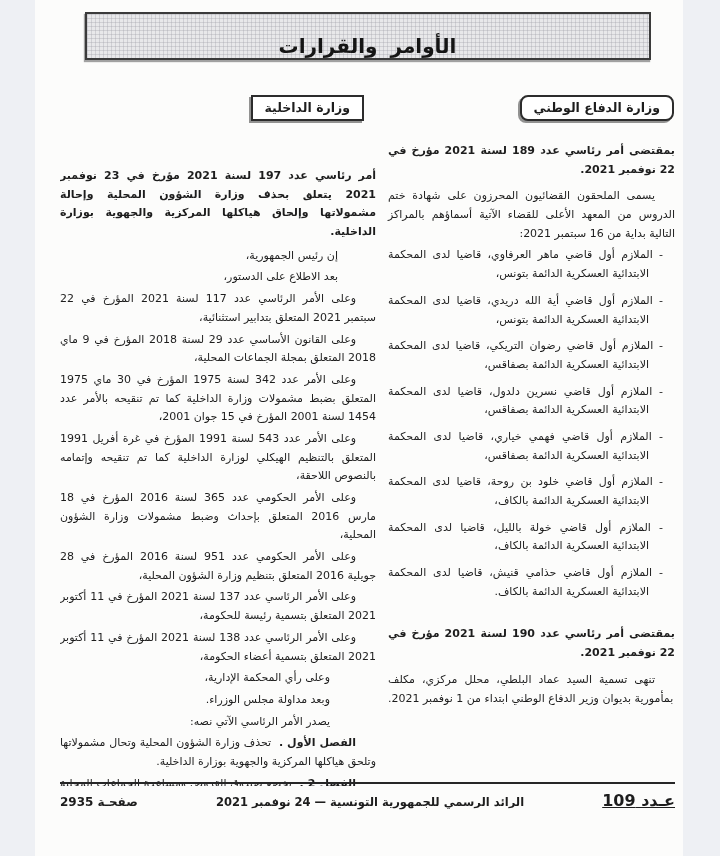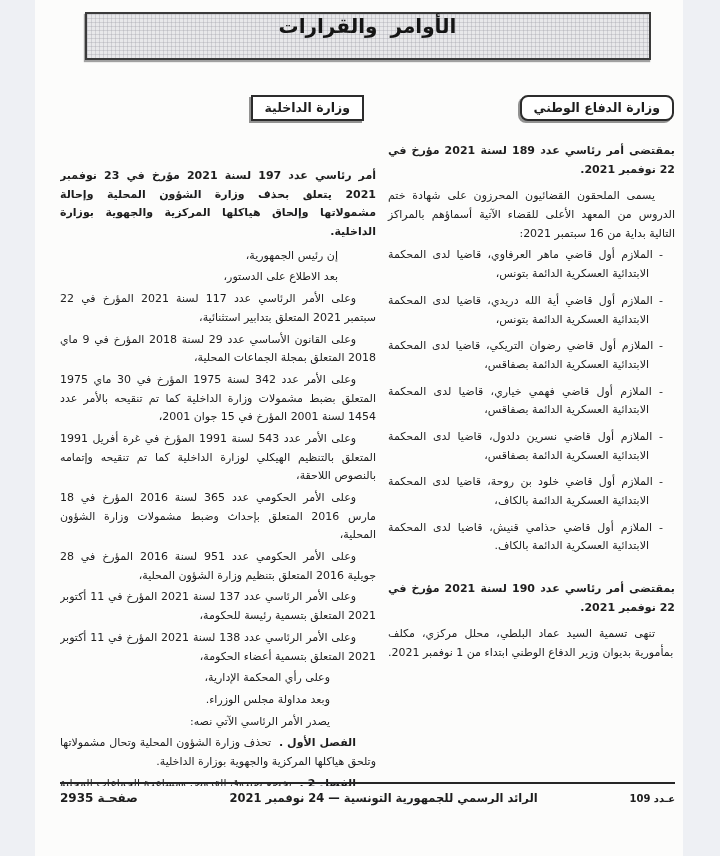--- a/index.html
+++ b/index.html
@@ -16,21 +16,21 @@
   }
   
   .title-box{
     position:absolute;top:12px;left:50%;transform:translateX(-50%);
     width:562px;height:44px;border:2px solid #3b3b3b;
     background-color:#e8e8ea;
     background-image:
       repeating-linear-gradient(to bottom, rgba(150,150,160,.30) 0 1px, transparent 1px 4px),
       repeating-linear-gradient(to right,  rgba(150,150,160,.30) 0 1px, transparent 1px 4px);
     box-shadow:-1px 2px 1px rgba(50,50,50,.45);
-    display:flex;align-items:flex-start;justify-content:center;
+    display:flex;align-items:flex-end;justify-content:center;
   }
   .title-box .t{font-size:20px;font-weight:bold;word-spacing:6px;letter-spacing:.5px;color:#151515;}
   .head{position:relative;height:142px;}
   .ministry-box{
     position:absolute;top:95px;background:#fff;border:2px solid #2c2c2c;
     padding:3px 12px 4px;font-weight:bold;font-size:12.5px;white-space:nowrap;
     box-shadow:-2px 2px 0 rgba(40,40,40,.5);
   }
   .mb-defense{right:1px;border-radius:8px;}
   .mb-interior{right:311px;}
@@ -45,21 +45,21 @@
   .judge{padding-right:26px;text-indent:-14px;margin-bottom:8px;}
   .endleft{text-align-last:left;}
   .doc-title{font-weight:bold;margin-bottom:5px;margin-top:25px;}
   .mid{padding-right:38px;text-align:center;text-align-last:right;}
   .mid2{padding-right:46px;text-align-last:right;}
   .art .art-label{font-weight:bold;margin-left:4px;}
   
   .footer{position:absolute;top:782px;left:25px;right:8px;}
   .footer-rule{border:0;border-top:2px solid #262626;margin:0;}
   .footer-row{display:flex;justify-content:space-between;align-items:baseline;margin-top:7px;font-weight:bold;}
-  .footer-row .issue{font-size:10px;}
+  .footer-row .issue{font-size:16px;text-decoration:underline;}
   .footer-row .journal{font-size:11.5px;}
   .footer-row .pageno{font-size:12px;}
 </style>
 </head>
 <body>
 
 <div class="page">
 
   <div class="head">
     <div class="title-box">
@@ -70,23 +70,24 @@
   </div>
 
   <div class="cols">
 
     <div class="col-defense">
       <p class="h-decree">بمقتضى أمر رئاسي عدد 189 لسنة 2021 مؤرخ في 22 نوفمبر 2021.</p>
       <p class="p-indent">يسمى الملحقون القضائيون المحرزون على شهادة ختم الدروس من المعهد الأعلى للقضاء الآتية أسماؤهم بالمراكز التالية بداية من 16 سبتمبر 2021:</p>
       <p class="judge">- الملازم أول قاضي ماهر العرفاوي، قاضيا لدى المحكمة الابتدائية العسكرية الدائمة بتونس،</p>
       <p class="judge">- الملازم أول قاضي أية الله دريدي، قاضيا لدى المحكمة الابتدائية العسكرية الدائمة بتونس،</p>
       <p class="judge">- الملازم أول قاضي رضوان التريكي، قاضيا لدى المحكمة الابتدائية العسكرية الدائمة بصفاقس،</p>
+      <p class="judge">- الملازم أول قاضي نسرين دلدول، قاضيا لدى المحكمة الابتدائية العسكرية الدائمة بصفاقس،</p>
       <p class="judge">- الملازم أول قاضي فهمي خياري، قاضيا لدى المحكمة الابتدائية العسكرية الدائمة بصفاقس،</p>
-      <p class="judge">- الملازم أول قاضي نسرين دلدول، قاضيا لدى المحكمة الابتدائية العسكرية الدائمة بصفاقس،</p>
       <p class="judge">- الملازم أول قاضي خلود بن روحة، قاضيا لدى المحكمة الابتدائية العسكرية الدائمة بالكاف،</p>
+      <p class="judge">- الملازم أول قاضي خولة بالليل، قاضيا لدى المحكمة الابتدائية العسكرية الدائمة بالكاف،</p>
       <p class="judge">- الملازم أول قاضي حذامي قنيش، قاضيا لدى المحكمة الابتدائية العسكرية الدائمة بالكاف.</p>
       <p class="h-decree gap-top">بمقتضى أمر رئاسي عدد 190 لسنة 2021 مؤرخ في 22 نوفمبر 2021.</p>
       <p class="p-indent endleft">تنهى تسمية السيد عماد البلطي، محلل مركزي، مكلف بمأمورية بديوان وزير الدفاع الوطني ابتداء من 1 نوفمبر 2021.</p>
     </div>
 
     <div class="col-interior">
       <p class="doc-title">أمر رئاسي عدد 197 لسنة 2021 مؤرخ في 23 نوفمبر 2021 يتعلق بحذف وزارة الشؤون المحلية وإحالة مشمولاتها وإلحاق هياكلها المركزية والجهوية بوزارة الداخلية.</p>
       <p class="mid">إن رئيس الجمهورية،</p>
       <p class="mid">بعد الاطلاع على الدستور،</p>
       <p class="p-indent">وعلى الأمر الرئاسي عدد 117 لسنة 2021 المؤرخ في 22 سبتمبر 2021 المتعلق بتدابير استثنائية،</p>

